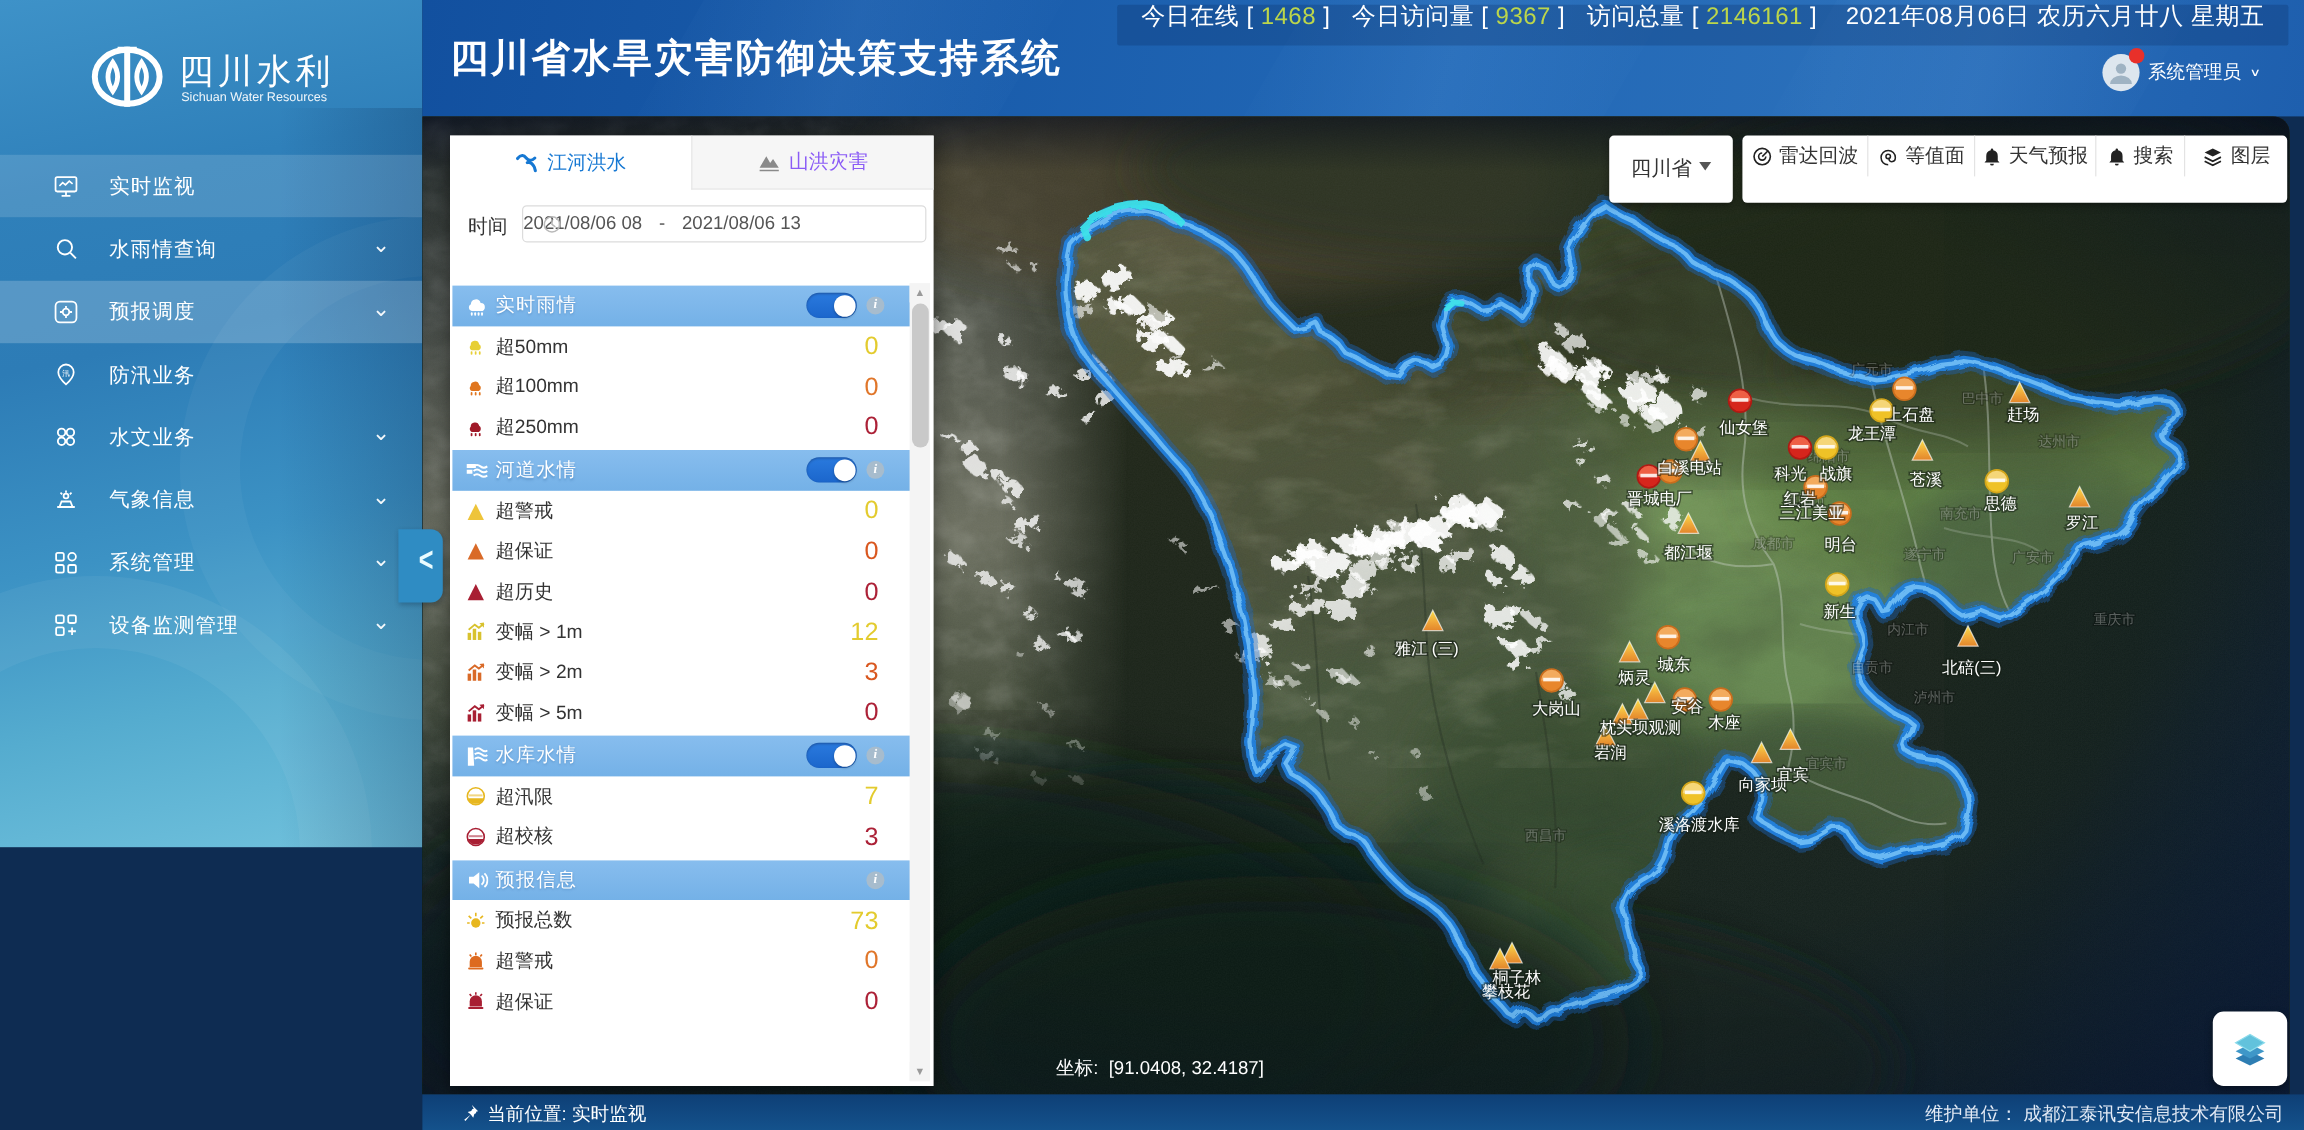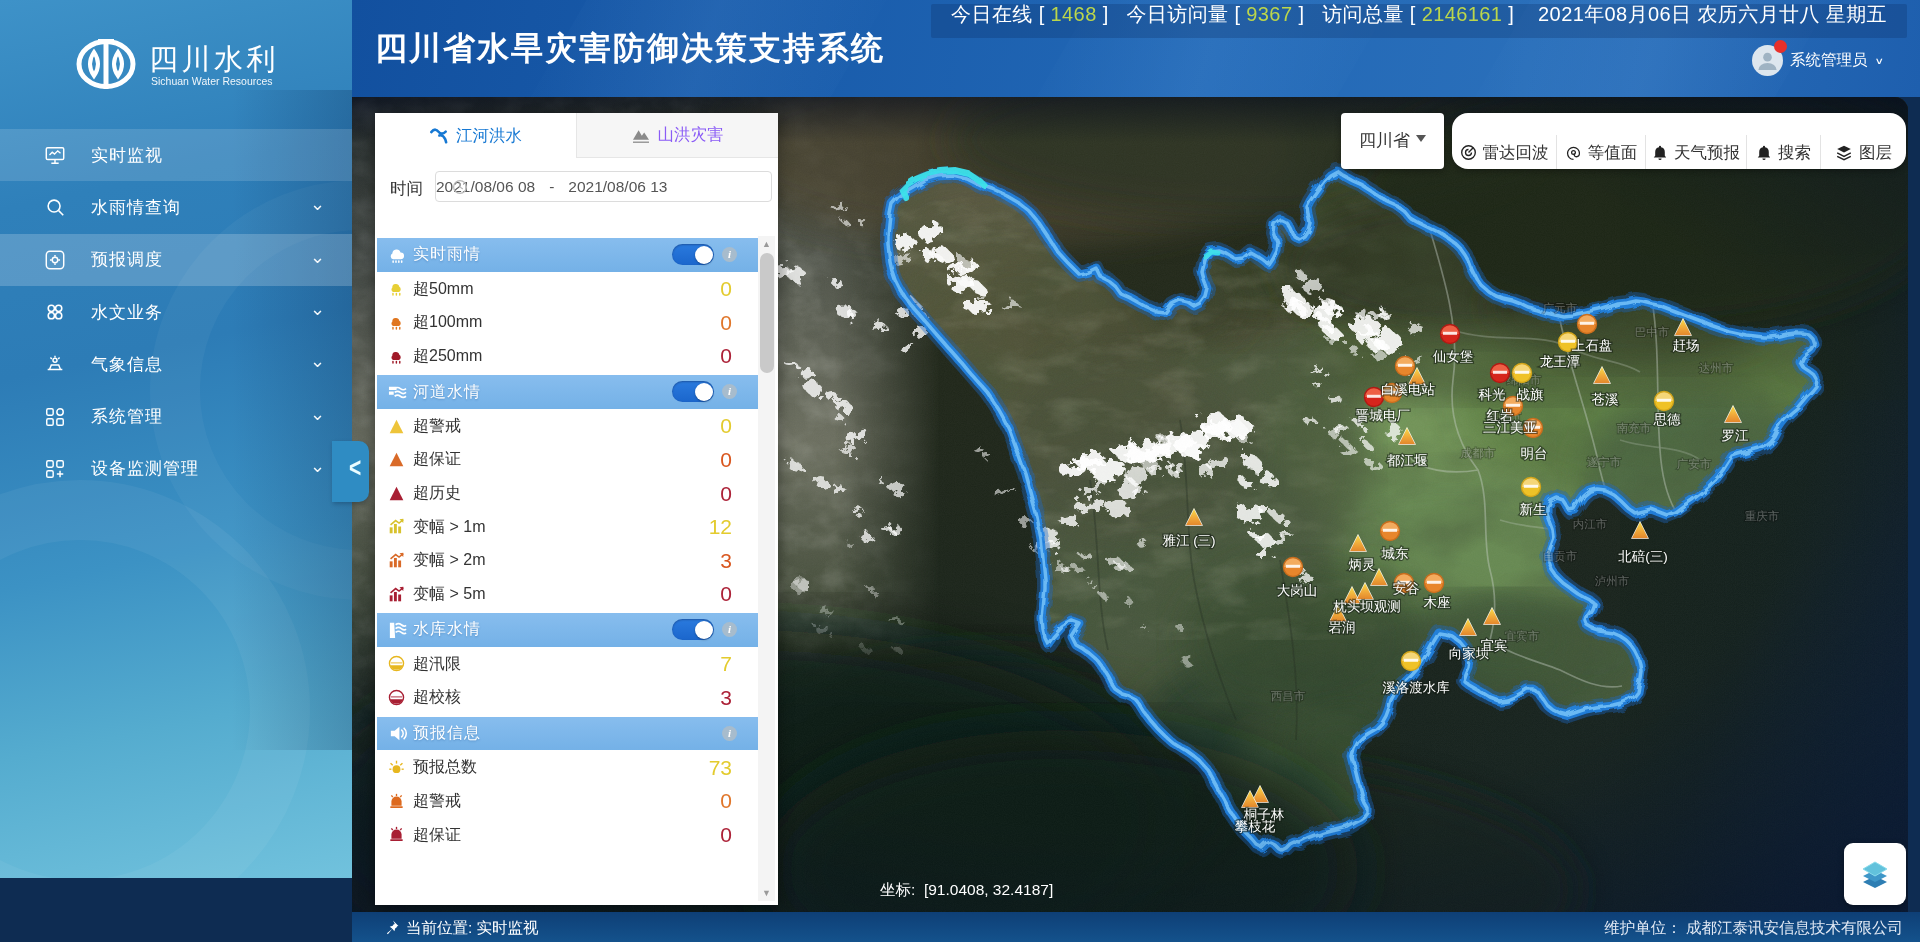--- a/index.html
+++ b/index.html
@@ -1,17 +1,17 @@
 <!DOCTYPE html>
 <html><head><meta charset="utf-8"><style>
 *{margin:0;padding:0;box-sizing:border-box}
 html,body{width:1920px;height:942px;overflow:hidden;background:#0e2c52;font-family:"Liberation Sans",sans-serif}
 #page{position:relative;width:1920px;height:942px}
 
-#sidebar{position:absolute;left:0;top:0;width:352px;height:878px;overflow:hidden;
+#sidebar{position:absolute;left:0;top:0;width:352px;height:706px;overflow:hidden;
  background:linear-gradient(168deg,#3e92c8 0%,#2f80ba 22%,#2d7cb6 40%,#3c92c4 62%,#55accf 80%,#71c2dd 100%);}
 #sidebar .ring1{position:absolute;left:-150px;top:480px;width:460px;height:460px;border-radius:50%;border:60px solid rgba(255,255,255,.05)}
 #sidebar .ring2{position:absolute;left:150px;top:180px;width:420px;height:420px;border-radius:50%;border:50px solid rgba(255,255,255,.04)}
 #sidebar .shade{position:absolute;right:0;top:90px;width:120px;height:660px;background:linear-gradient(90deg,rgba(10,40,80,0),rgba(10,40,80,.25))}
 #logo{position:absolute;left:0;top:0;width:352px;height:129px}
 #logo svg{position:absolute;left:76px;top:38px}
 #logo .t1{position:absolute;left:149px;top:40px;font-size:29px;color:#fff;letter-spacing:3.5px;font-weight:500}
 #logo .t2{position:absolute;left:151px;top:75px;font-size:10.5px;color:rgba(255,255,255,.92)}
 .mi{position:relative;height:52.3px;display:flex;align-items:center;color:#fff}
 .mi.hl1{background:rgba(255,255,255,.14)}
@@ -31,21 +31,21 @@
 #user{position:absolute;right:36px;top:44px;height:32px;display:flex;align-items:center;color:#fff;font-size:15.5px}
 #avatar{width:31px;height:31px;border-radius:50%;background:#dde6ee;position:relative;margin-right:7px}
 #avatar .dot{position:absolute;right:-4px;top:-5px;width:13px;height:13px;border-radius:50%;background:#e8302a}
 #avatar svg{position:absolute;left:4px;top:4px}
 #user .uc{margin-left:7px;font-size:13px;transform:scaleY(.7)}
 
 #map{position:absolute;left:352px;top:97px;width:1556px;height:815px;border-radius:0 14px 0 0;overflow:hidden;background:#1c2417}
 #coords{position:absolute;left:528px;top:783px;color:#fff;font-size:15.5px}
 #mapsel{position:absolute;left:989px;top:16px;width:103px;height:56px;background:#fff;border-radius:4px;box-shadow:0 2px 6px rgba(0,0,0,.35);color:#333;font-size:17px;line-height:56px;text-align:center}
 #mapsel .dn{display:inline-block;margin-left:6px;width:0;height:0;border:5px solid transparent;border-top:7px solid #555;vertical-align:-1px}
-#mapbtns{position:absolute;left:1100px;top:16px;width:454px;height:56px;background:#fff;border-radius:16px;box-shadow:0 2px 6px rgba(0,0,0,.35);display:flex;align-items:flex-end}
+#mapbtns{position:absolute;left:1100px;top:16px;width:454px;height:56px;background:#fff;border-radius:4px;box-shadow:0 2px 6px rgba(0,0,0,.35);display:flex;align-items:flex-start}
 #mapbtns .b{flex:0 0 auto;text-align:center;font-size:16.5px;color:#333;border-left:1px solid #e3e3e3;height:34px;line-height:34px;display:flex;align-items:center;justify-content:center}
 #mapbtns .b:first-child{border-left:none}
 #mapbtns .b svg{margin-right:6px}
 #layers{position:absolute;left:1492px;top:746px;width:62px;height:62px;background:#fff;border-radius:9px;box-shadow:0 2px 6px rgba(0,0,0,.35)}
 
 #panel{position:absolute;left:375px;top:113px;width:403px;height:792px;background:#fff;box-shadow:0 3px 14px rgba(0,0,0,.45)}
 #tabs{position:relative;height:45px;display:flex}
 .tab{flex:1;display:flex;align-items:center;justify-content:center;font-size:16.5px}
 .tab.on{color:#1678d3;background:#fff}
 .tab.off{color:#8b5cf6;background:#f6f6f6;border-bottom:1px solid #e6e6e6;border-left:1px solid #e6e6e6}
@@ -114,20 +114,27 @@
           <span class="chev">⌄</span>
         </div>
         <div class="mi hl2">
           <span class="mic"><svg width="22" height="22" viewBox="0 0 24 24" fill="none" stroke="#fff" stroke-width="1.6">
               <rect x="2.5" y="2.5" width="19" height="19" rx="4"></rect>
               <circle cx="12" cy="12" r="3"></circle>
               <path d="M12 6.5v2M12 15.5v2M6.5 12h2M15.5 12h2"></path>
             </svg></span>
           <span class="mlab">预报调度</span>
           <span class="chev">⌄</span>
+        </div>
+        <div class="mi ">
+          <span class="mic"><svg width="22" height="22" viewBox="0 0 24 24" fill="none" stroke="#fff" stroke-width="1.6">
+              <path d="M12 21s-7-6.2-7-11a7 7 0 0 1 14 0c0 4.8-7 11-7 11z"></path>
+              <text x="12" y="13.5" text-anchor="middle" font-size="7" fill="#fff" stroke="none">汛</text>
+            </svg></span>
+          <span class="mlab">防汛业务</span>
         </div>
         <div class="mi ">
           <span class="mic"><svg width="22" height="22" viewBox="0 0 24 24" fill="none" stroke="#fff" stroke-width="1.7">
               <circle cx="8" cy="8" r="3.4"></circle>
               <circle cx="16" cy="8" r="3.4"></circle>
               <circle cx="8" cy="16" r="3.4"></circle>
               <circle cx="16" cy="16" r="3.4"></circle>
             </svg></span>
           <span class="mlab">水文业务</span>
           <span class="chev">⌄</span>

